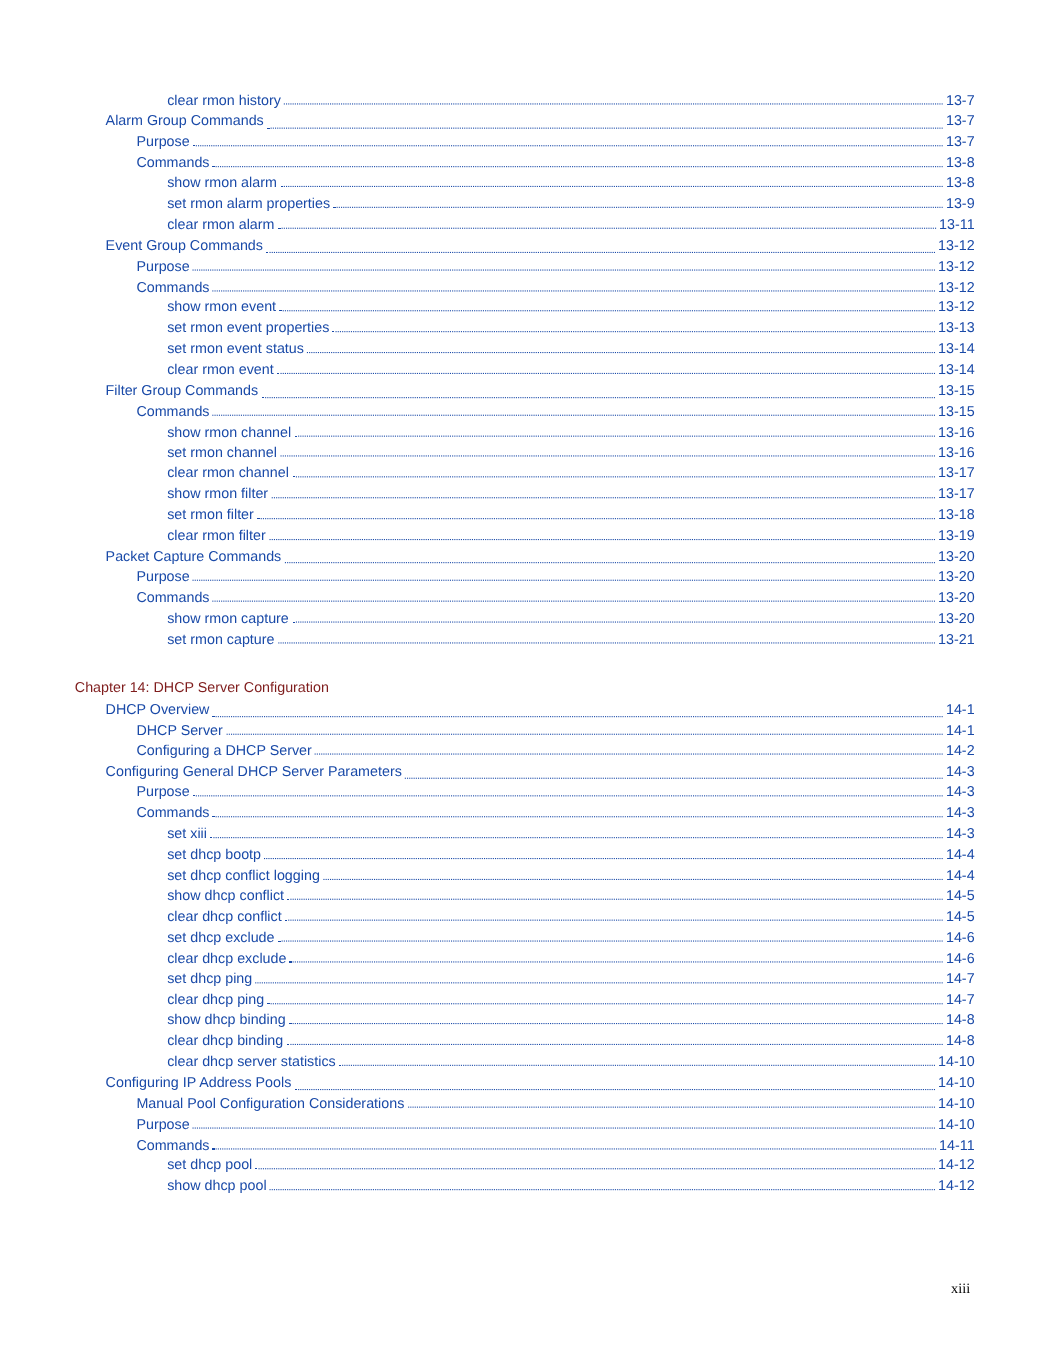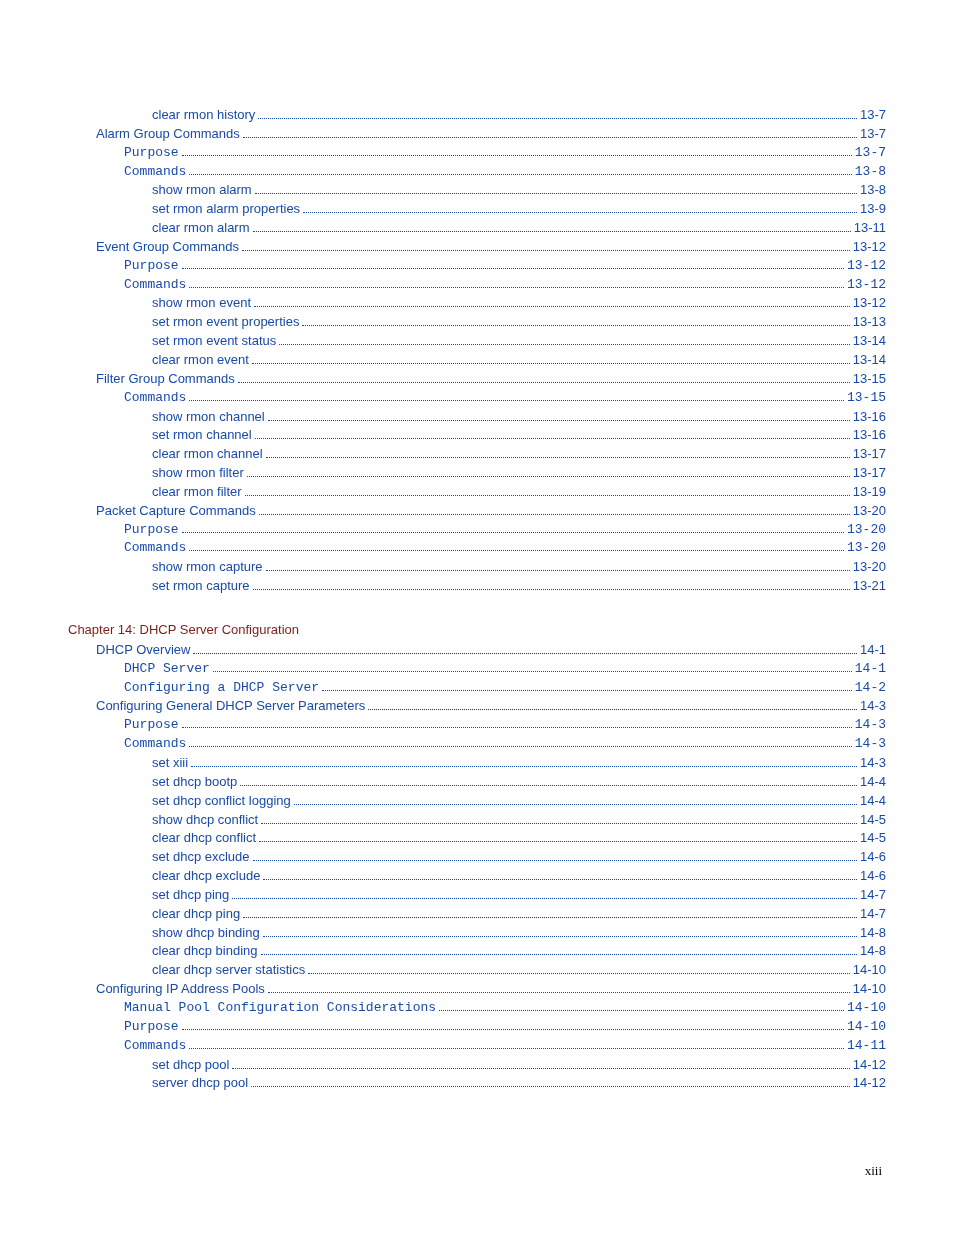--- a/index.html
+++ b/index.html
@@ -4,39 +4,39 @@
   <style>
     * { margin: 0; padding: 0; box-sizing: border-box; }
     body {
       font-family: Arial, Helvetica, sans-serif;
       background: #fff;
       width: 954px;
       height: 1235px;
       padding: 82px 68px 40px 68px;
       position: relative;
     }
-    .toc-container { width: 100%; margin-top: 24px; }
+    .toc-container { width: 100%; }
     .toc-line {
       display: flex;
       align-items: baseline;
       font-size: 13px;
       line-height: 1.45;
       color: #1a4aa8;
       white-space: nowrap;
     }
     .toc-line .label { flex: 0 0 auto; }
     .toc-line .dots {
       flex: 1 1 auto;
       border-bottom: 1px dotted #1a4aa8;
       margin: 0 3px 3px 3px;
       min-width: 10px;
     }
     .toc-line .page { flex: 0 0 auto; }
-    .indent-1 { padding-left: 28px; }
-    .indent-2 { padding-left: 56px; font-family: Liberation Mono, monospace; }
+    .indent-1 { padding-left: 28px; align-items: flex-end; }
+    .indent-2 { padding-left: 56px; }
     .indent-3 { padding-left: 84px; }
     .chapter-heading {
       font-size: 13px;
       font-weight: normal;
       color: #7f1d1d;
       margin-top: 26px;
       margin-bottom: 4px;
     }
     .page-number {
       position: absolute;
@@ -145,20 +145,25 @@
       <span class="label">clear rmon channel</span>
       <span class="dots"></span>
       <span class="page">13-17</span>
     </div>
     <div class="toc-line indent-3">
       <span class="label">show rmon filter</span>
       <span class="dots"></span>
       <span class="page">13-17</span>
     </div>
     <div class="toc-line indent-3">
+      <span class="label">set rmon filter</span>
+      <span class="dots"></span>
+      <span class="page">13-18</span>
+    </div>
+    <div class="toc-line indent-3">
       <span class="label">clear rmon filter</span>
       <span class="dots"></span>
       <span class="page">13-19</span>
     </div>
     <div class="toc-line indent-1">
       <span class="label">Packet Capture Commands </span>
       <span class="dots"></span>
       <span class="page">13-20</span>
     </div>
     <div class="toc-line indent-2">
@@ -291,19 +296,19 @@
       <span class="label">Commands</span>
       <span class="dots"></span>
       <span class="page">14-11</span>
     </div>
     <div class="toc-line indent-3">
       <span class="label">set dhcp pool</span>
       <span class="dots"></span>
       <span class="page">14-12</span>
     </div>
     <div class="toc-line indent-3">
-      <span class="label">server dhcp pool</span>
+      <span class="label">show dhcp pool</span>
       <span class="dots"></span>
       <span class="page">14-12</span>
     </div>
   </div>
 
 <div class="page-number">xiii</div>
 
 </body></html>

